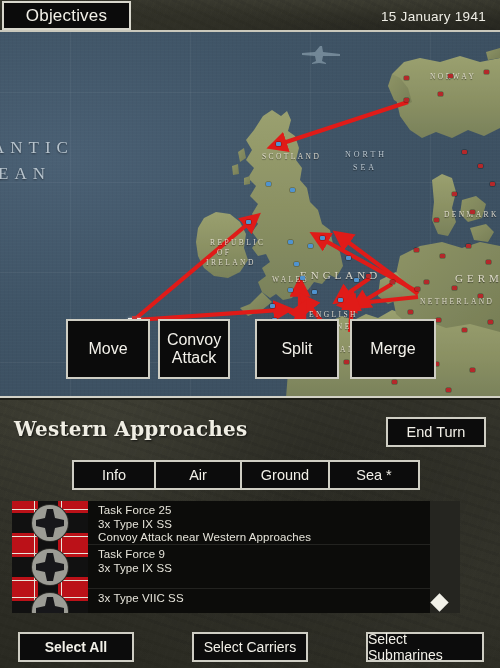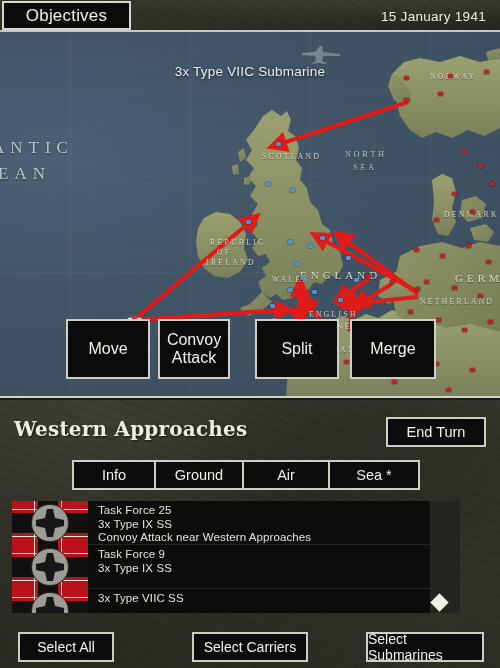--- a/index.html
+++ b/index.html
@@ -190,21 +190,21 @@
     background:#f2f1e8;transform:rotate(45deg);z-index:5;
   }
 
   
   .bot-btn{
     position:absolute;top:232px;height:30px;background:#0c0c0c;
     border:2px solid #cfcec4;color:#f2f0e8;
     display:flex;align-items:center;justify-content:center;
     font-size:14px;cursor:pointer;z-index:3;
   }
-  #btn-select-all{left:18px;width:96px;}
+  #btn-select-all{left:18px;width:116px;font-weight:bold;}
   #btn-select-carriers{left:192px;width:116px;}
   #btn-select-subs{left:366px;width:118px;}
 </style>
 </head>
 <body>
 
 <div id="app">
 
   <div class="topbar">
     <div class="objectives-btn">
@@ -316,21 +316,20 @@
     <div class="map-text big" style="left:300px;top:237px;">ENGLAND</div>
     <div class="map-text" style="left:272px;top:243px;">WALES</div>
     <div class="map-text" style="left:309px;top:278px;">ENGLISH</div>
     <div class="map-text" style="left:306px;top:290px;">CHANNEL</div>
     <div class="map-text" style="left:307px;top:313px;">BRITTANY</div>
     <div class="map-text big" style="left:455px;top:240px;">GERM</div>
     <div class="map-text" style="left:430px;top:40px;">NORWAY</div>
     <div class="map-text" style="left:444px;top:178px;">DENMARK</div>
     <div class="map-text" style="left:420px;top:265px;">NETHERLAND</div>
 
-    <div class="unit-label">3x Type VIIC Submarine</div>
 
     <div class="mk red" style="left:404px;top:66px;"></div>
     <div class="mk red" style="left:415px;top:255px;"></div>
     <div class="mk red" style="left:390px;top:248px;"></div>
     <div class="mk red" style="left:366px;top:242px;"></div>
     <div class="mk red" style="left:434px;top:186px;"></div>
     <div class="mk red" style="left:452px;top:160px;"></div>
     <div class="mk red" style="left:470px;top:178px;"></div>
     <div class="mk red" style="left:478px;top:132px;"></div>
     <div class="mk red" style="left:462px;top:118px;"></div>
@@ -406,25 +405,25 @@
     <div class="panel-title">Western Approaches</div>
 
     <div class="end-turn">
       <span>End Turn</span>
     </div>
 
     <div class="tabs">
       <div class="tab" style="width:82px">
         <span>Info</span>
       </div>
+      <div class="tab" style="width:86px">
+        <span>Air</span>
+      </div>
       <div class="tab" style="width:88px">
         <span>Ground</span>
-      </div>
-      <div class="tab" style="width:86px">
-        <span>Air</span>
       </div>
       <div class="tab" style="width:88px">
         <span>Sea *</span>
       </div>
     </div>
 
     <div class="list-wrap">
       <div class="list-scrolltrack"></div>
       <div class="list-rows">
 

